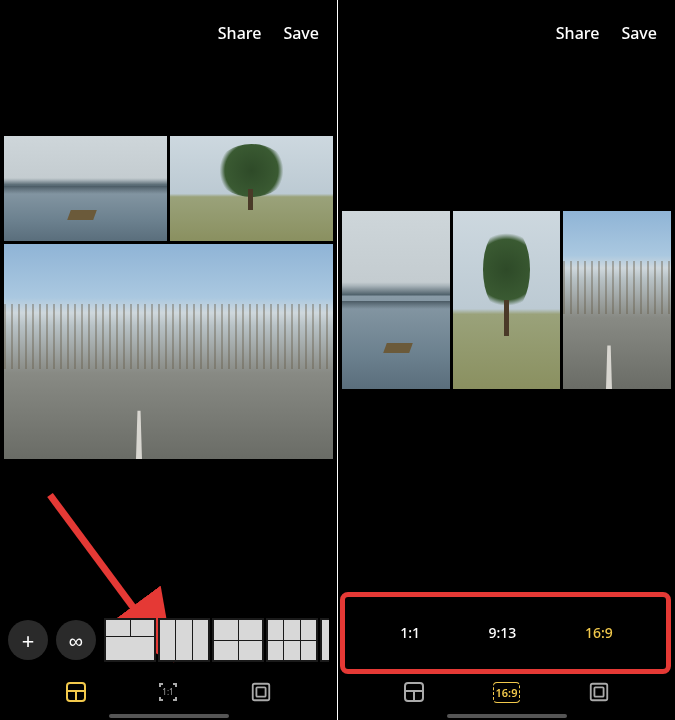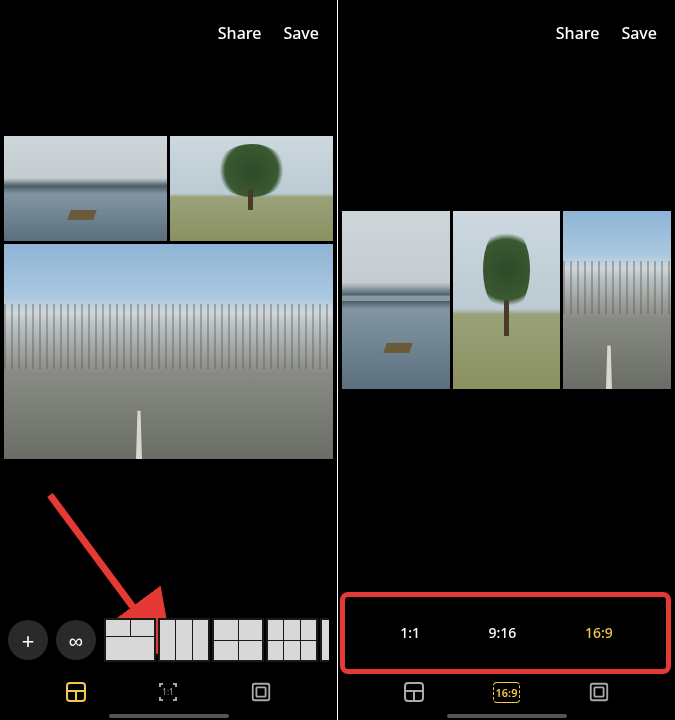--- a/index.html
+++ b/index.html
@@ -370,21 +370,21 @@
     <div class="photo tree" style="flex:1"></div>
     <div class="photo" style="flex:1;">
       <div class="road" style="height:100%">
           <div class="road-trees"></div>
         </div>
     </div>
   </div>
 
   <div class="aspect-panel">
     <div class="aspect-opt">1:1</div>
-    <div class="aspect-opt">9:16</div>
+    <div class="aspect-opt">9:13</div>
     <div class="aspect-opt active">16:9</div>
   </div>
 
   <div class="highlight-box"></div>
 
   <div class="bottom-tabs">
     <div class="tab-icon">
       <svg viewBox="0 0 24 24" width="24" height="24">
           <rect x="3" y="3" width="18" height="18" rx="3"></rect>
           <line x1="3" y1="11" x2="21" y2="11"></line>

